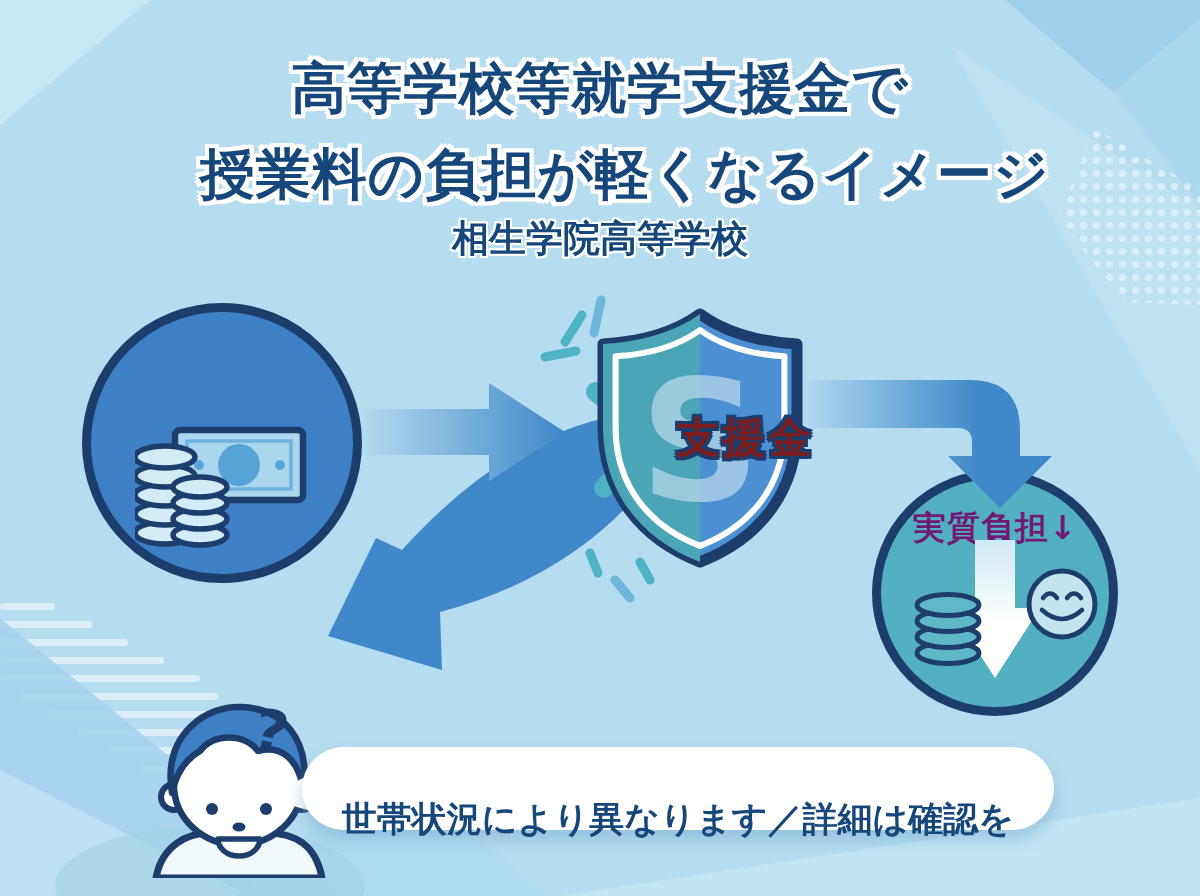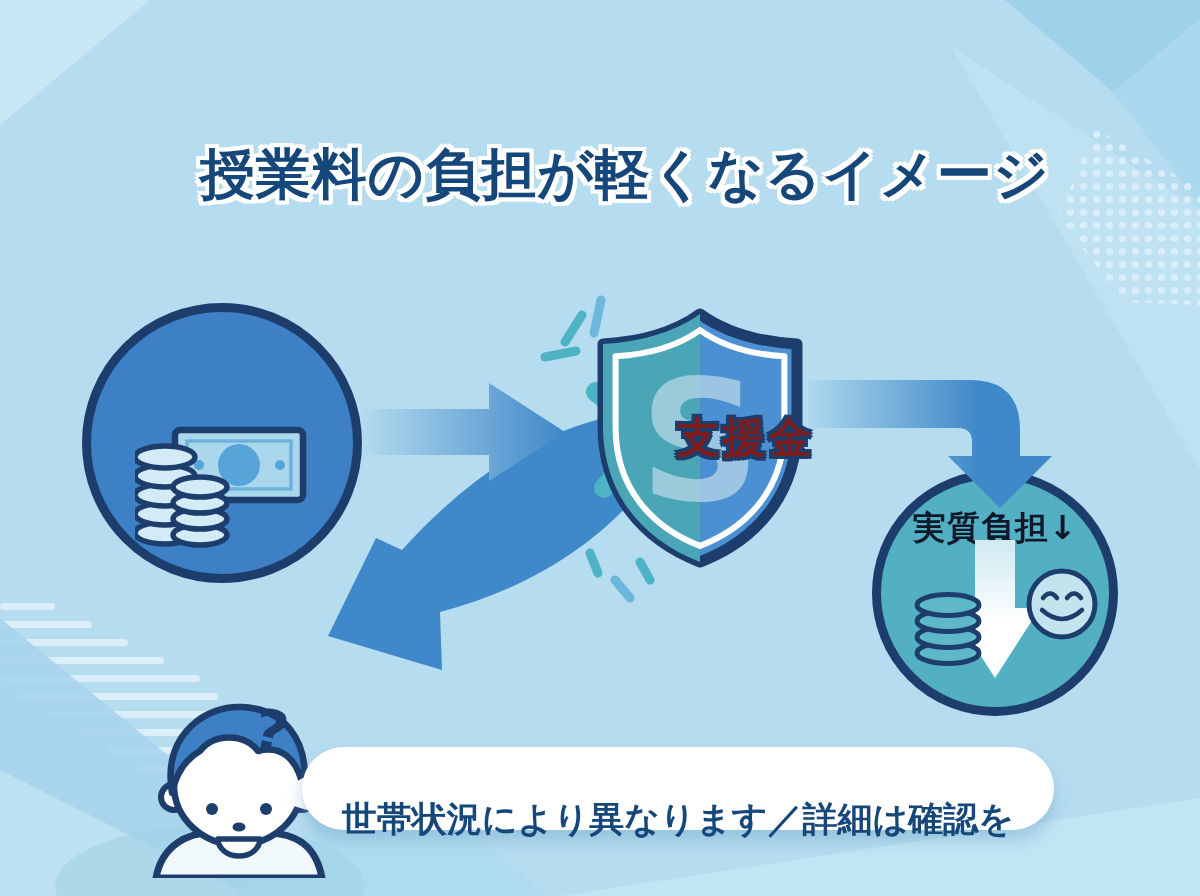--- a/index.html
+++ b/index.html
@@ -38,21 +38,21 @@
   .tuition-circle{left:82px;top:303px;width:280px;height:280px;border-radius:50%;
     background:var(--circle-blue);border:9px solid var(--navy);}
   .tuition-label{left:82px;top:345px;width:280px;text-align:center;color:#fff;
     font-weight:bold;font-size:50px;letter-spacing:3px;}
 
   .support-label{left:585px;top:410px;width:230px;text-align:right;color:#7f1d1d;
     font-weight:bold;font-size:42px;letter-spacing:4px;}
 
   .result-circle{left:872px;top:470px;width:246px;height:246px;border-radius:50%;
     background:var(--teal-circle);border:9px solid var(--navy);}
-  .result-label{left:872px;top:506px;width:246px;text-align:center;color:#0f172a;
+  .result-label{left:872px;top:506px;width:246px;text-align:center;color:#701a75;
     font-weight:bold;font-size:33px;letter-spacing:1px;}
 
   .question-mark{left:254px;top:698px;color:var(--navy);font-weight:bold;font-size:58px;
     transform:rotate(12deg);}
 
   .speech-bubble{left:302px;top:747px;width:752px;height:83px;background:var(--bubble-white);
     border-radius:44px;box-shadow:0 10px 16px rgba(110,165,200,.45);}
   .speech-text{left:302px;top:778px;width:752px;height:83px;line-height:83px;text-align:center;
     color:var(--title-navy);font-weight:bold;font-size:35px;}
 
@@ -91,21 +91,23 @@
       <rect x="138" y="765" width="82" height="7" rx="3.5"></rect>
     </g>
 
     <polygon points="0,618 0,896 340,896" fill="#a6d4ec" opacity="0.9"></polygon>
     <polygon points="0,770 0,896 250,896" fill="#bde1f2"></polygon>
     <polygon points="235,896 392,760 545,896" fill="#aedaee" opacity="0.85"></polygon>
     <ellipse cx="210" cy="886" rx="155" ry="60" fill="#9fd2e4" opacity="0.55"></ellipse>
     <polygon points="560,896 1200,798 1200,896" fill="#c6e7f5" opacity="0.8"></polygon>
   </svg>
 
+  <div class="abs z2 title-line title-line1 outline-white">高等学校等就学支援金で</div>
   <div class="abs z2 title-line title-line2 outline-white">授業料の負担が軽くなるイメージ</div>
+  <div class="abs z2 subtitle outline-white-thin">相生学院高等学校</div>
 
   <svg class="abs z2" width="420" height="320" viewBox="0 0 420 320" style="left:290px;top:370px;">
     <path d="M 350,42 Q 225,55 112,180 L 86,168 L 38,266 L 152,300 L 150,242 Q 290,205 368,100 Q 362,60 350,42 Z" fill="#3f88c9"></path>
   </svg>
 
   <svg class="abs z2" width="220" height="115" viewBox="0 0 220 115" style="left:355px;top:375px;">
     <defs>
       <linearGradient id="lg1" x1="0" y1="0" x2="1" y2="0">
         <stop offset="0" stop-color="#b4dbee"></stop>
           <stop offset="1" stop-color="#3f88c9"></stop>

